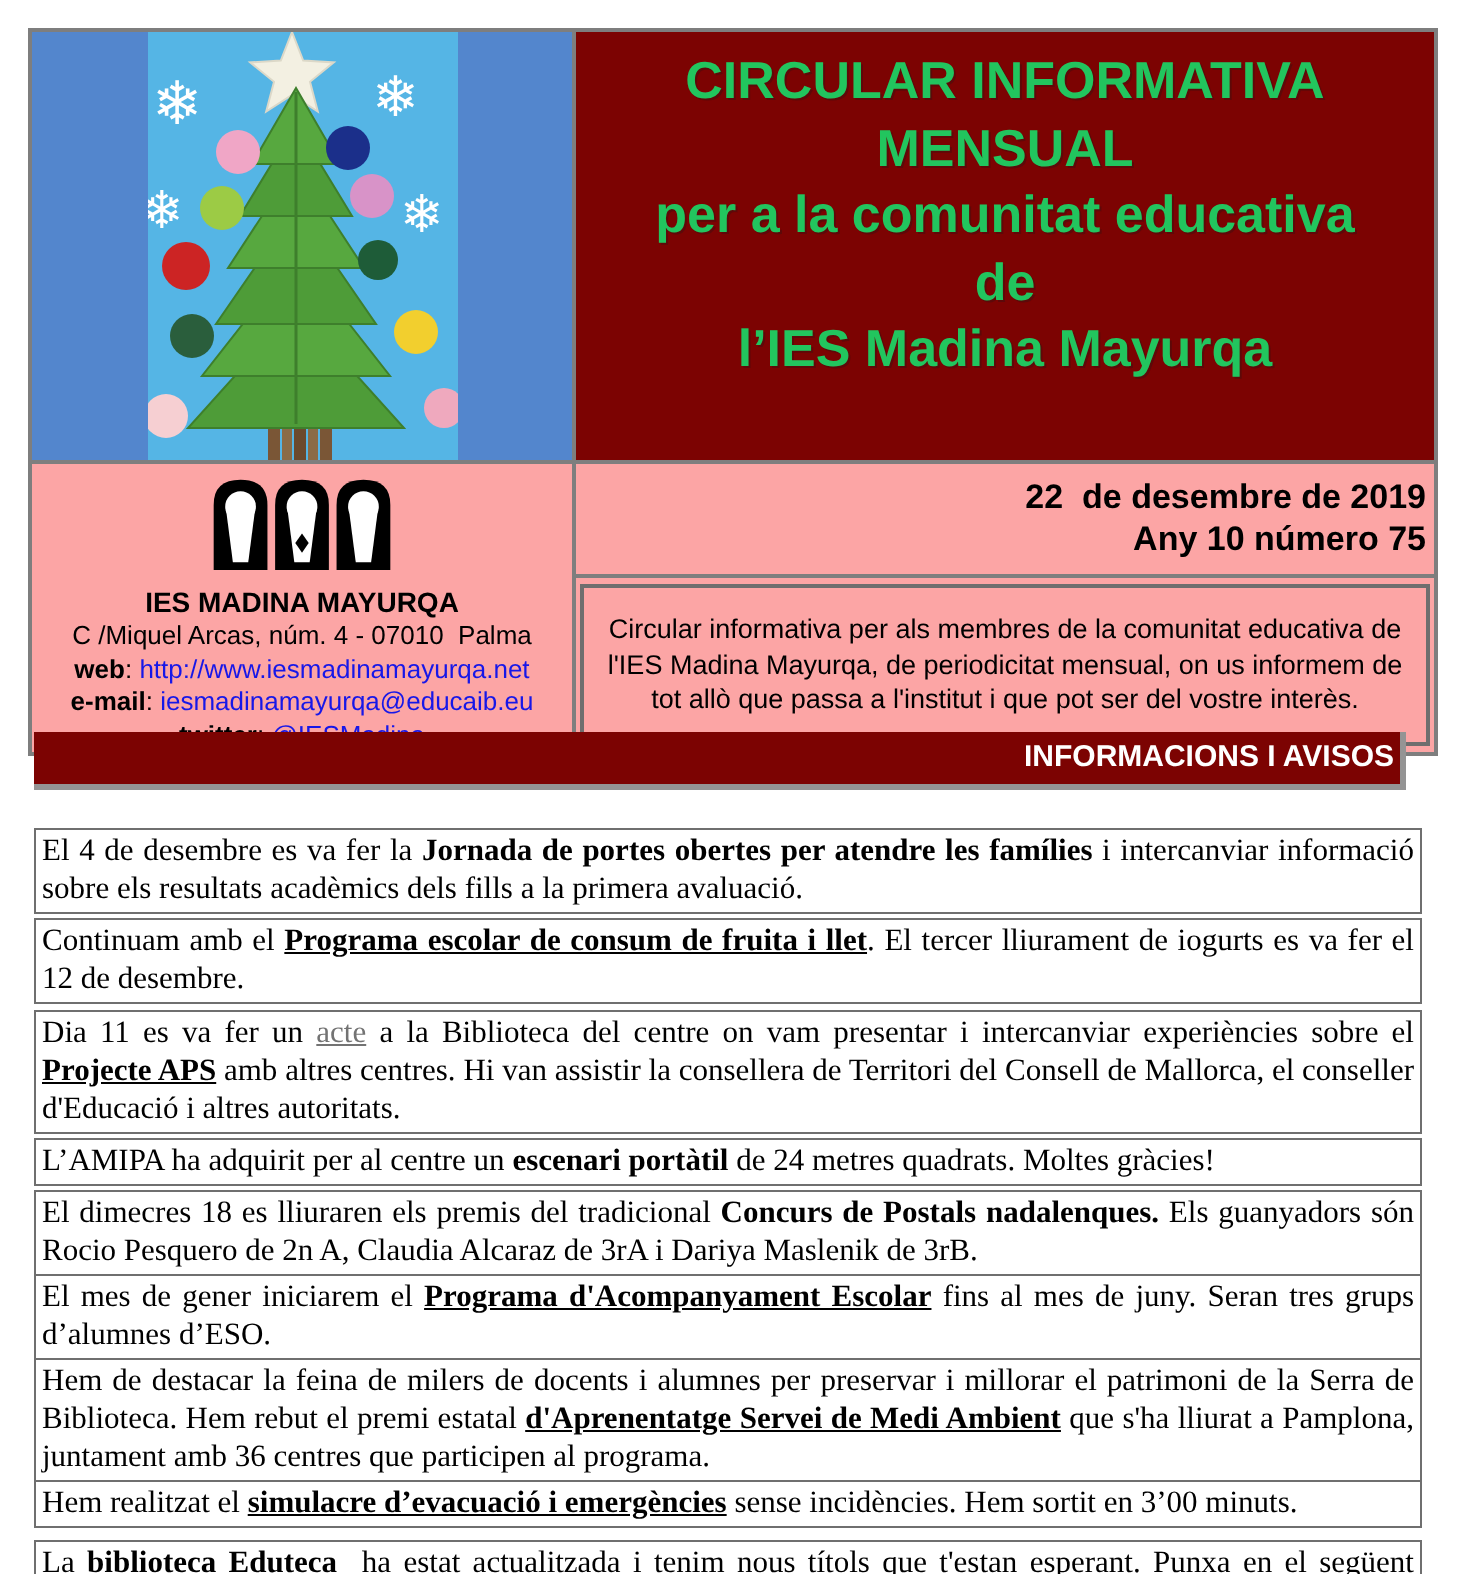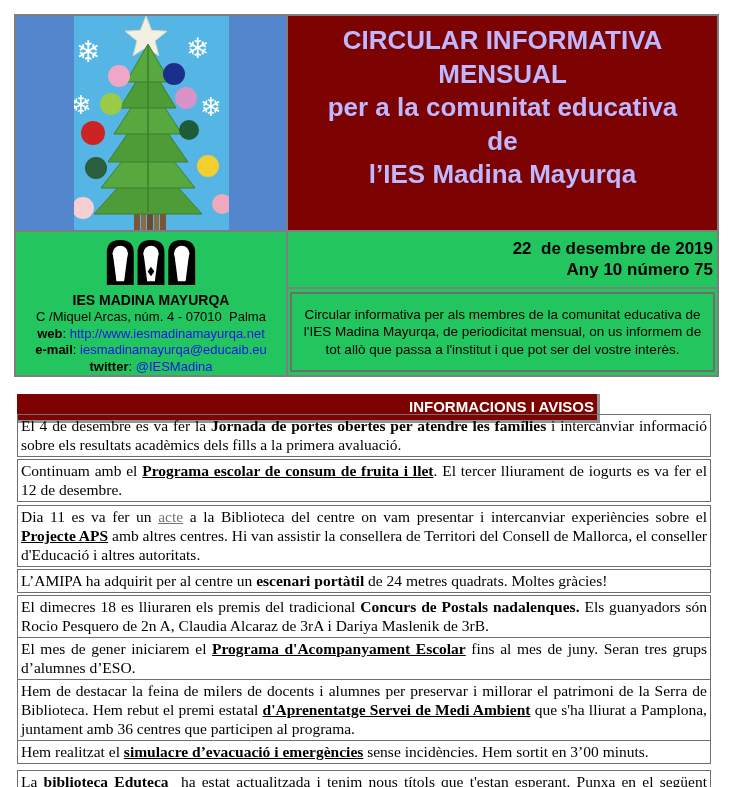--- a/index.html
+++ b/index.html
@@ -8,46 +8,46 @@
     width:732px; height:787px; overflow:hidden; background:#fff;
     font-family:"Liberation Sans", sans-serif; position:relative;
   }
 
   
   .masthead {
     position:absolute; left:14px; top:14px; width:705px;
     display:grid; grid-template-columns:270px 1fr; grid-template-rows:214px auto;
     background:#7e7e7e; gap:2px; border:2px solid #7e7e7e;
   }
-  .cell { background:#22c55e; }
+  .cell { background:#fca5a5; }
   .photo-cell { background:#5386CD; display:flex; justify-content:center; align-items:flex-start; overflow:hidden; }
   .title-cell { background:#7C0302; }
   .main-title {
-    color:#c4b5fd; font-weight:bold; font-size:26px; line-height:33.5px;
+    color:#22c55e; font-weight:bold; font-size:26px; line-height:33.5px;
     text-align:center; white-space:pre-line; padding-top:8px;
     text-shadow:1px 1px 0 rgba(90,10,10,.9);
   }
   .contact-cell { text-align:center; padding-top:5px; }
   .contact-name { font-weight:bold; font-size:14px; line-height:18px; margin-top:2px; }
   .contact-line { font-size:13px; line-height:16.5px; }
   .right2-cell { display:flex; flex-direction:column; }
   .issue-date {
     text-align:right; font-weight:bold; font-size:17px; line-height:21px;
     padding:6px 4px 7px 0; border-bottom:2px solid #7e7e7e;
   }
   .descbox {
     margin:3px 2px 3px 2px; border:2px solid #6e6e6e; flex:1;
     display:flex; align-items:center; justify-content:center;
     padding:4px 10px; min-height:66px;
   }
   .descbox .txt { font-size:13.5px; line-height:17.5px; text-align:center; }
 
   
   .banner {
-    position:absolute; left:17px; top:394px; width:583px; height:29px;
+    position:absolute; left:17px; top:366px; width:686px; height:29px;
     background:#7C0302; color:#fff; font-weight:bold; font-size:15px;
     text-align:right; padding:4px 3px 0 0;
     border-right:3px solid #949494; border-bottom:3px solid #949494;
   }
 
   
   .news { position:absolute; left:17px; top:415px; width:694px; }
   .news-item {
     border:1px solid #6f6f6f; padding:1px 3px 2px 3px; margin-top:-1px;
     font-family:"Liberation Serif", serif; font-size:15.5px; line-height:19px;

